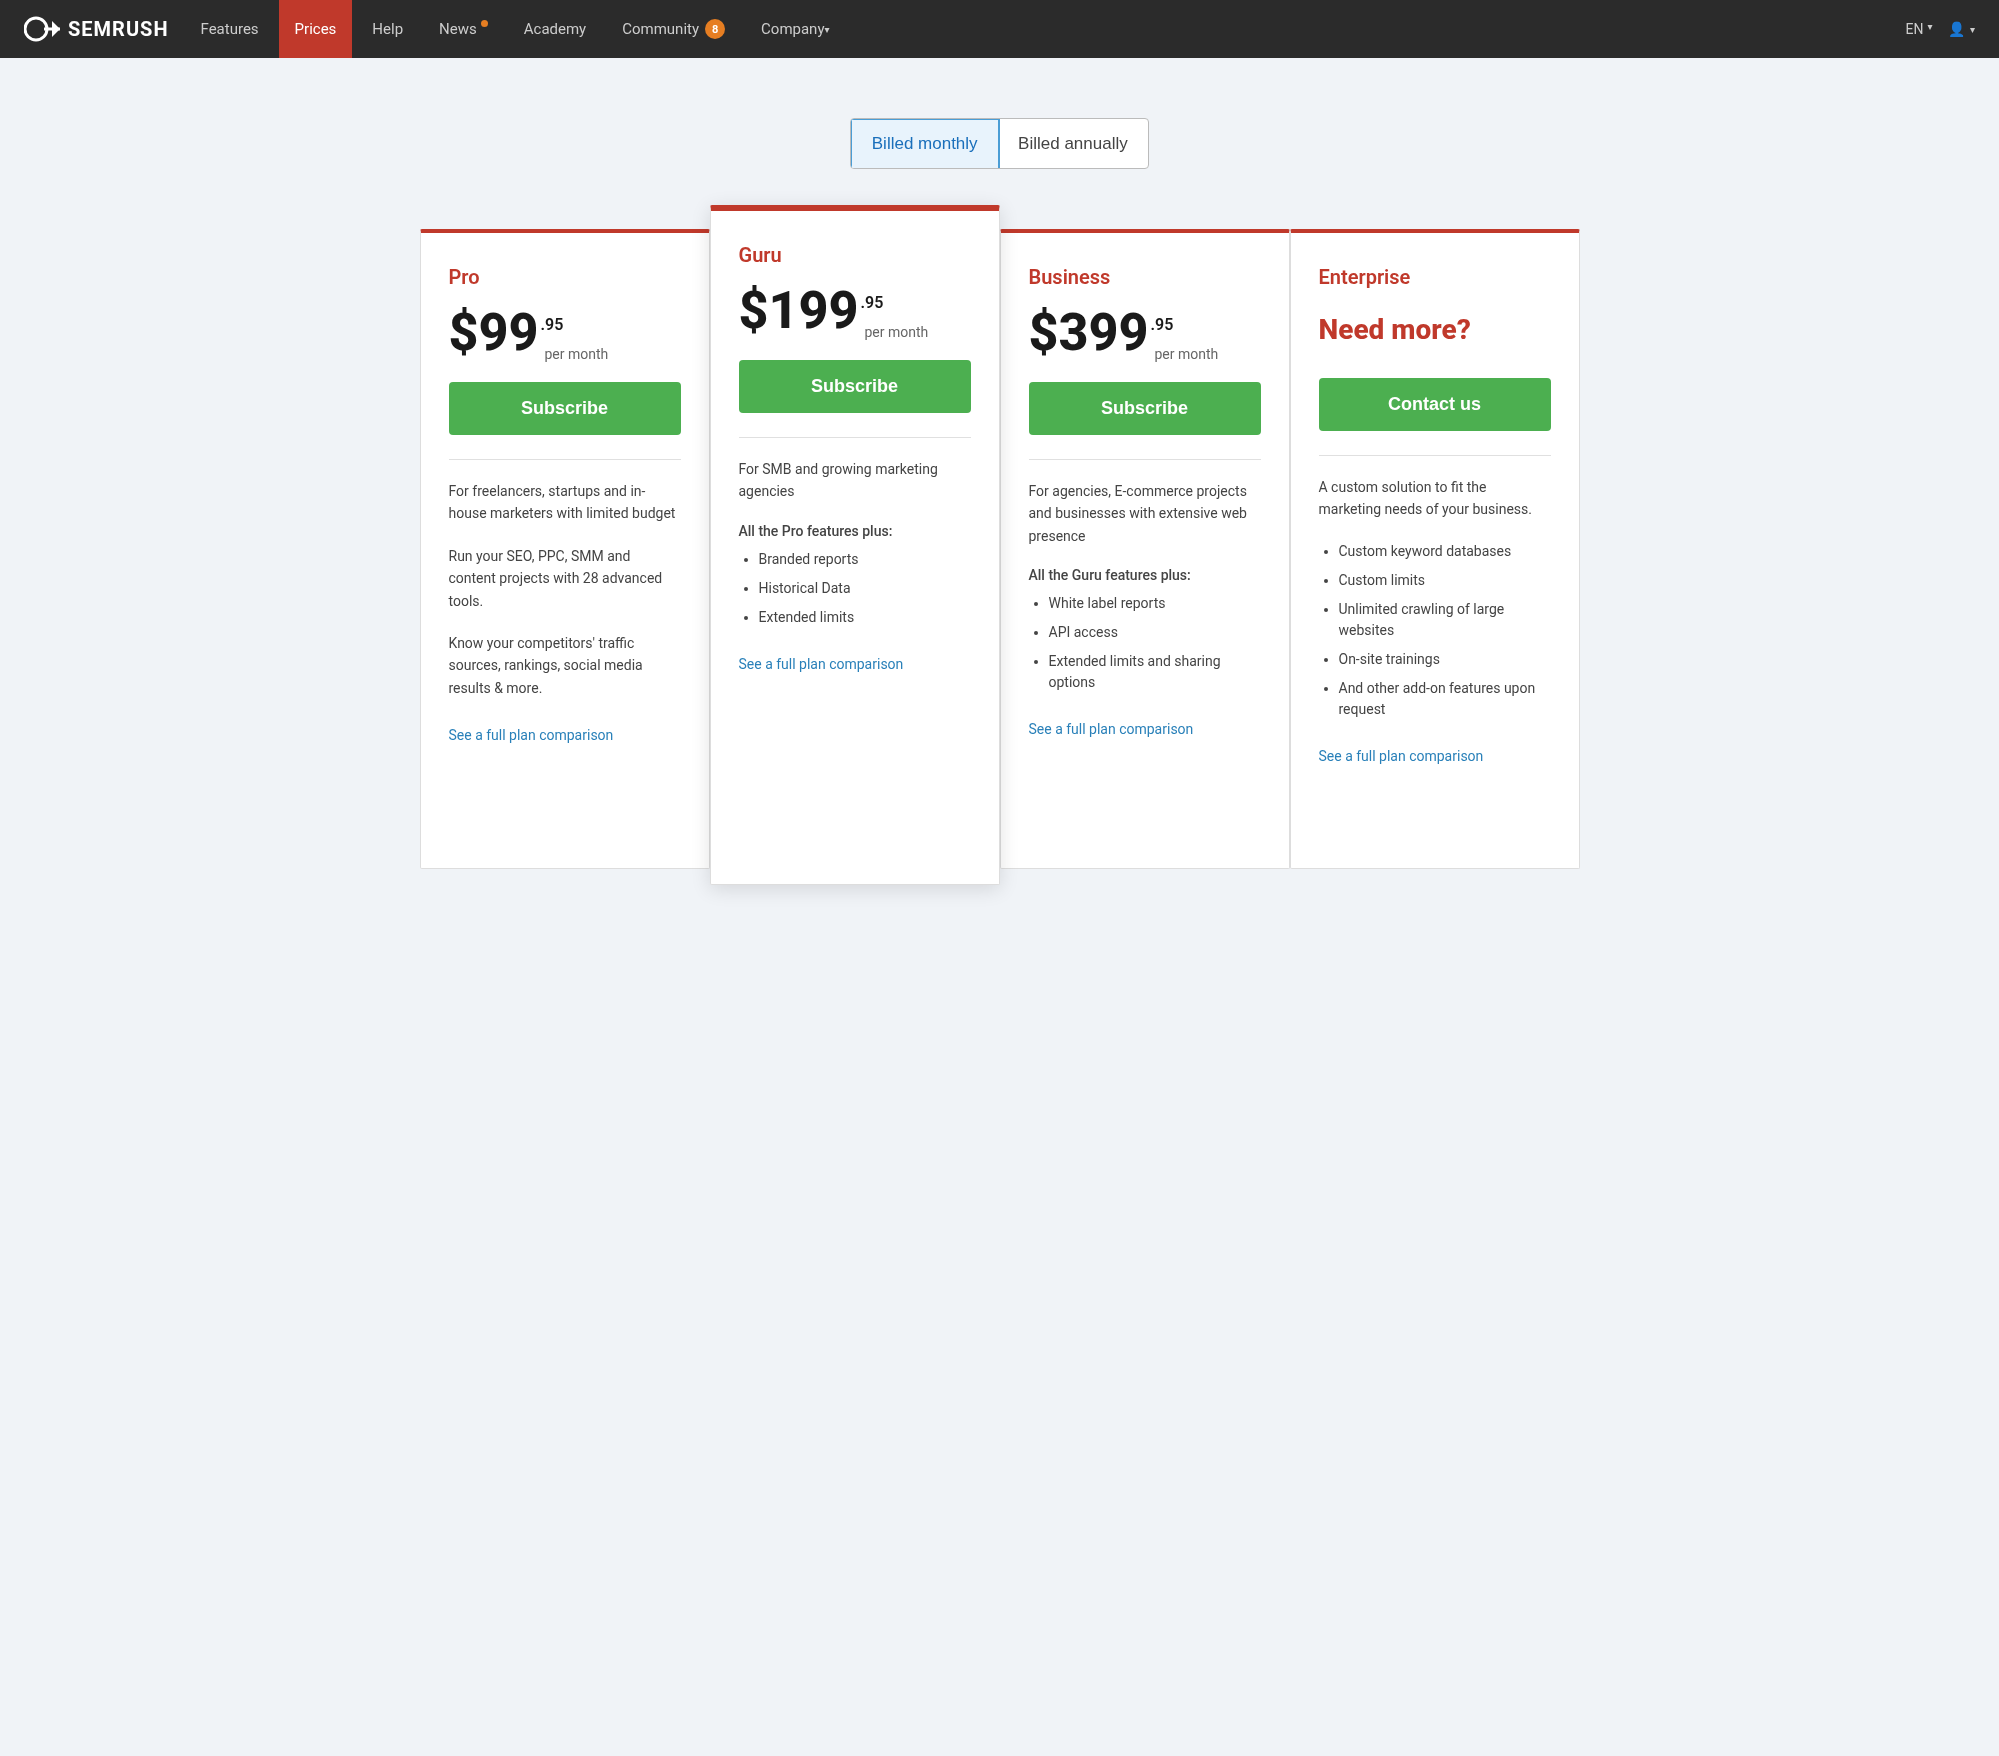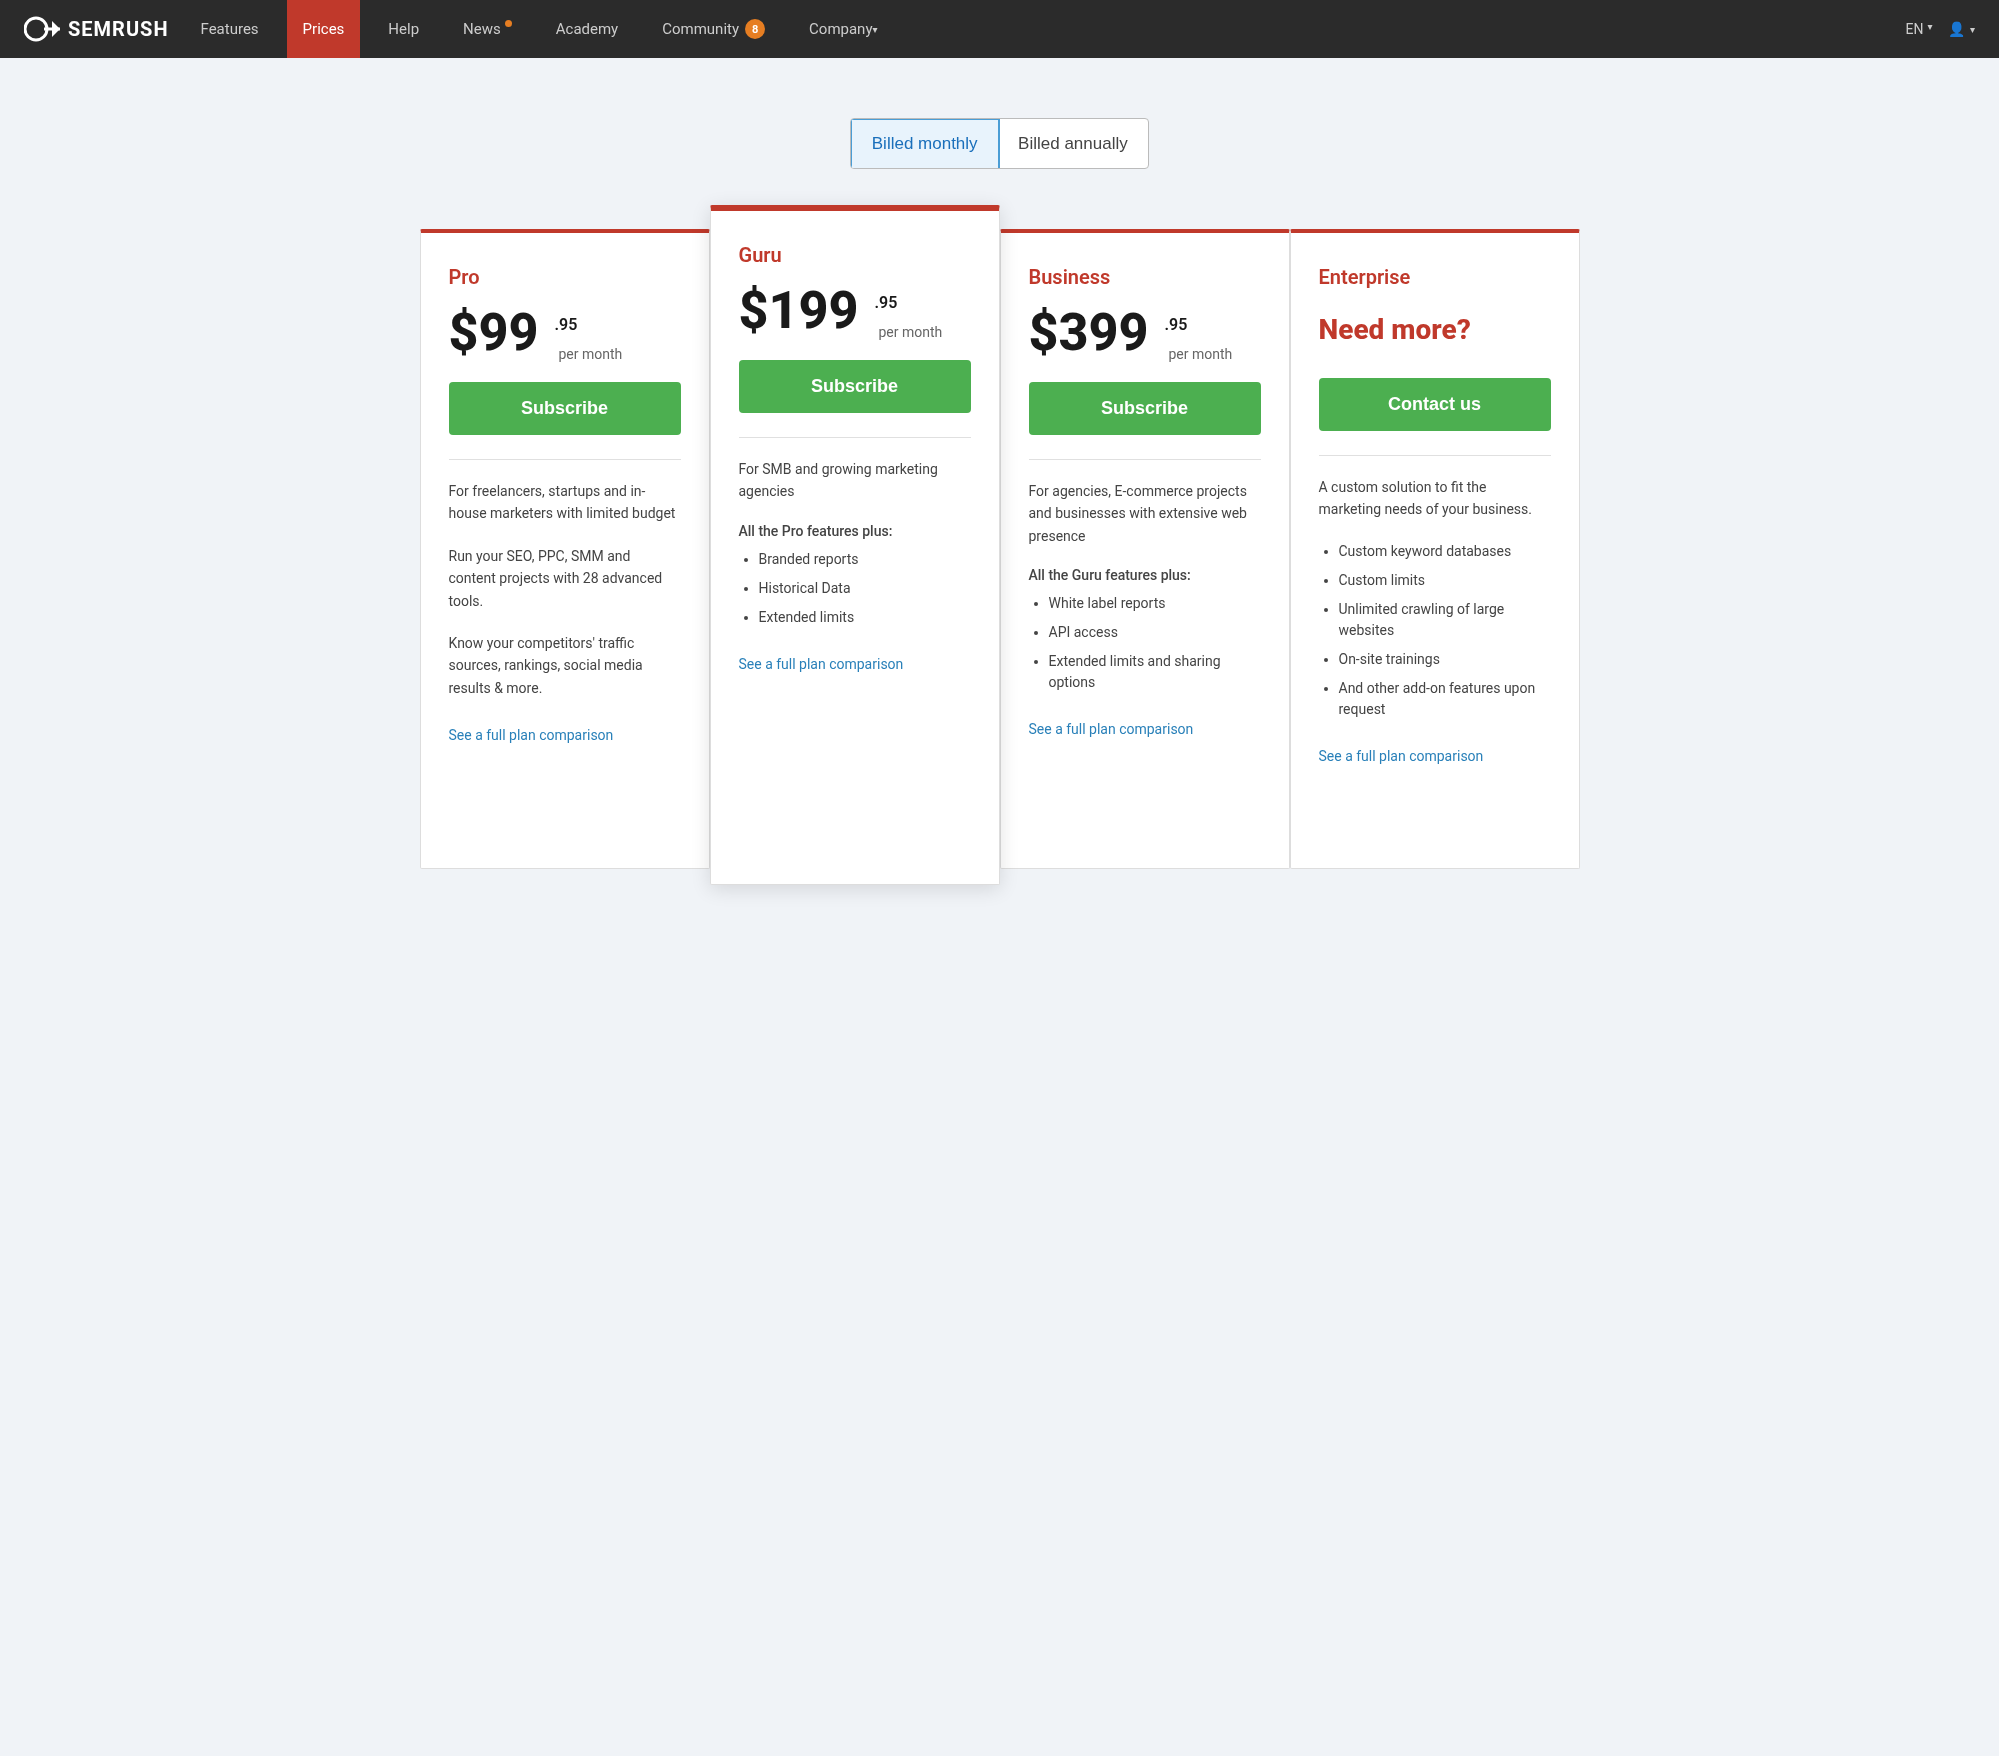--- a/index.html
+++ b/index.html
@@ -31,21 +31,21 @@
       height: 28px;
       margin-right: 8px;
       display: flex;
       align-items: center;
     }
     .nav-items {
       display: flex;
       align-items: center;
       flex: 1;
       list-style: none;
-      gap: 12px;
+      gap: 4px;
     }
     .nav-item {
       color: #ccc;
       font-size: 15px;
       padding: 0 16px;
       height: 58px;
       display: flex;
       align-items: center;
       cursor: pointer;
       white-space: nowrap;
@@ -171,21 +171,21 @@
     }
     .card-name {
       font-size: 20px;
       font-weight: 600;
       color: #c0392b;
       margin-bottom: 18px;
     }
     .price-row {
       display: flex;
       align-items: flex-start;
-      gap: 16px;
+      gap: 2px;
       margin-bottom: 4px;
     }
     .price-main {
       font-size: 52px;
       font-weight: 800;
       color: #1a1a1a;
       line-height: 1;
     }
     .price-cents {
       font-size: 16px;

